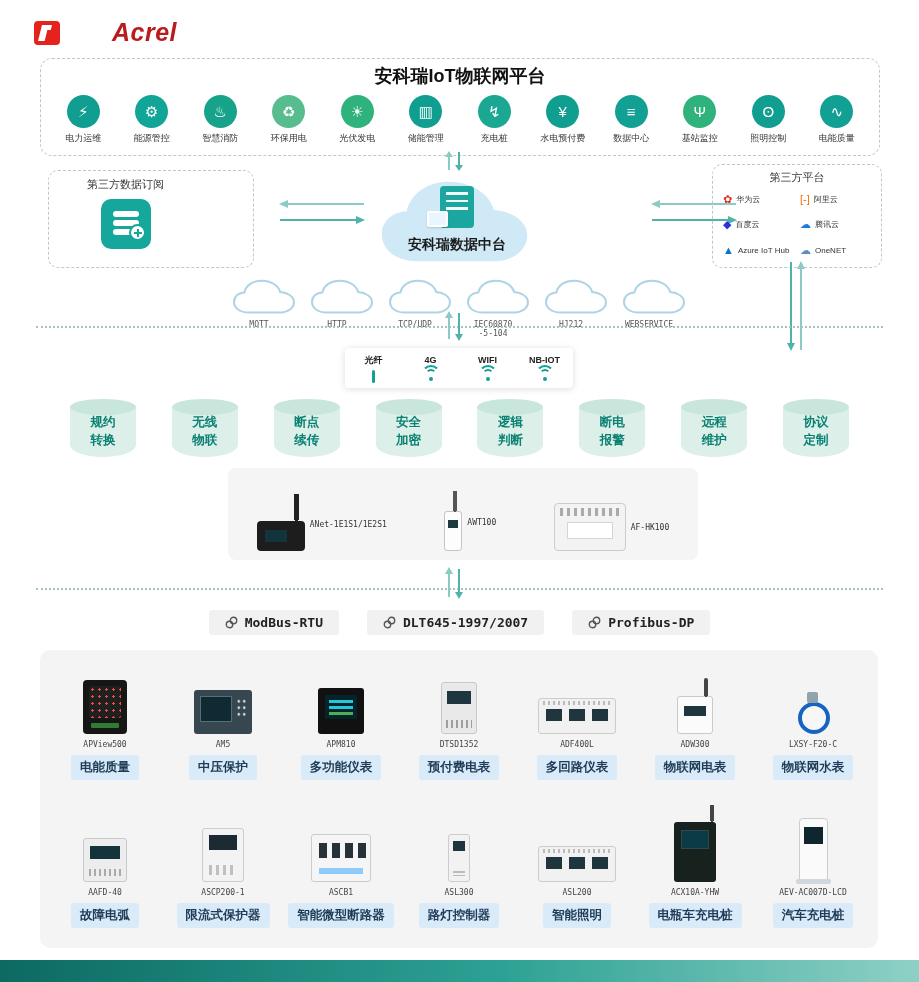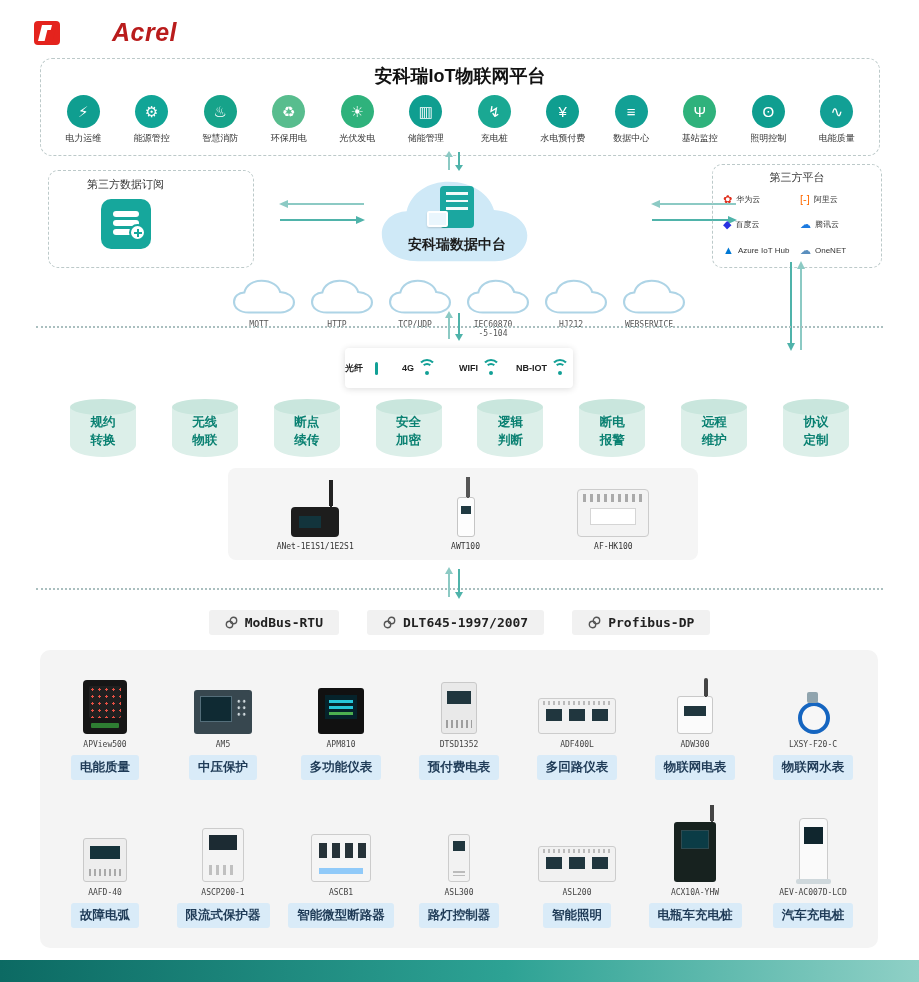--- a/index.html
+++ b/index.html
@@ -52,41 +52,41 @@
   .pcloud svg{position:absolute;left:0;top:0;}
   .pcloud-label{position:absolute;left:0;right:12px;top:12px;text-align:center;font-family:"DejaVu Sans Mono","Liberation Mono",monospace;font-size:8px;color:#555;white-space:pre-line;line-height:1.15;margin-top:32px;}
 
   
   .dots{position:absolute;left:36px;right:36px;border-top:2px dotted #aabfbf;}
   .sep1{top:326px;} .sep2{top:588px;}
   .arr{position:absolute;}
 
   
   .conn{position:absolute;left:345px;top:348px;width:228px;height:40px;background:#fff;border-radius:4px;box-shadow:0 1px 7px rgba(0,0,0,.14);display:flex;align-items:center;}
-  .conn-item{flex:1;display:flex;flex-direction:row;align-items:center;gap:2px;}
+  .conn-item{flex:1;display:flex;flex-direction:column;align-items:center;gap:2px;}
   .conn-label{font-size:9px;font-weight:bold;color:#222;}
   .conn-icon{position:relative;width:22px;height:14px;display:flex;align-items:flex-end;justify-content:center;}
   .conn-icon .fbar{display:none;width:3px;height:13px;background:#12a096;border-radius:2px;}
   .conn-icon.fiber .fbar{display:block;}
   .wifi{position:relative;width:22px;height:14px;}
   .arc{position:absolute;left:50%;transform:translateX(-50%);border:2px solid #12a096;border-radius:50%;border-color:#12a096 transparent transparent transparent;}
   .a1{width:7px;height:7px;bottom:1px;}
   .a2{width:15px;height:15px;bottom:-3px;}
   .wdot{position:absolute;left:50%;bottom:0;transform:translateX(-50%);width:4px;height:4px;border-radius:50%;background:#12a096;}
 
   
   .caps{position:absolute;left:52px;right:52px;top:398px;display:flex;}
   .cap{flex:1;display:flex;justify-content:center;}
   .cyl{position:relative;width:66px;height:50px;background:#dcefe9;border-radius:0 0 33px 33px/0 0 12px 12px;margin-top:9px;font-family:Liberation Serif, serif;}
   .cyl::before{content:"";position:absolute;left:0;top:-8px;width:66px;height:16px;border-radius:50%;background:#c9e6dd;}
   .cyl-label{position:absolute;left:0;right:0;top:7px;text-align:center;font-size:12.5px;font-weight:bold;color:#0a8172;white-space:pre-line;line-height:1.4;z-index:1;}
 
   
   .gws{position:absolute;left:228px;top:468px;width:470px;height:92px;background:#f5f5f5;border-radius:8px;display:flex;align-items:flex-end;justify-content:space-around;padding-bottom:9px;box-sizing:border-box;}
-  .gw{display:flex;flex-direction:column;align-items:center;gap:5px;}
+  .gw{display:flex;align-items:center;gap:5px;}
   .gw-model{font-family:"DejaVu Sans Mono","Liberation Mono",monospace;font-size:8px;color:#333;}
 
   
   .ptags{position:absolute;left:0;right:0;top:610px;display:flex;justify-content:center;gap:28px;}
   .ptag{display:flex;align-items:center;gap:7px;background:#f1f1f1;padding:5px 16px;border-radius:3px;}
   .ptag-label{font-family:"DejaVu Sans Mono","Liberation Mono",monospace;font-size:13px;font-weight:bold;color:#222;}
 
   
   .prods{position:absolute;left:40px;top:650px;width:838px;height:298px;background:#f4f4f4;border-radius:10px;}
   .prow{position:absolute;left:6px;right:6px;display:flex;}

